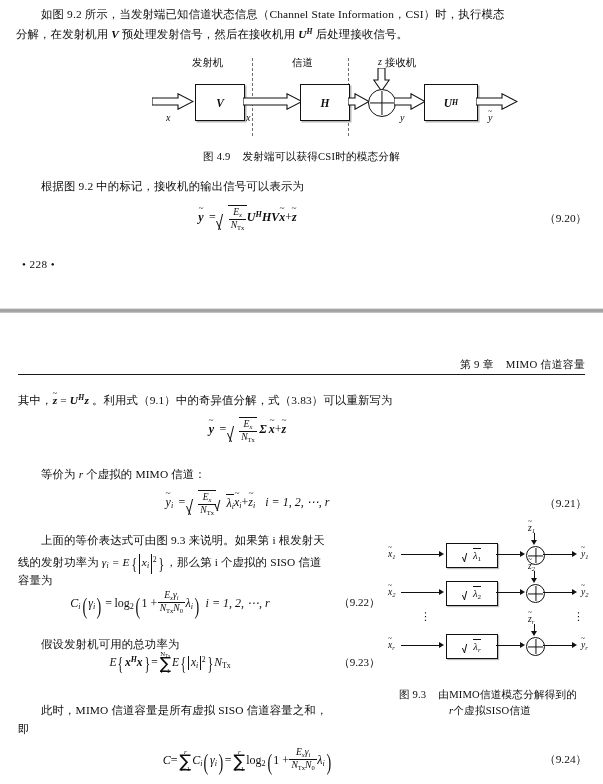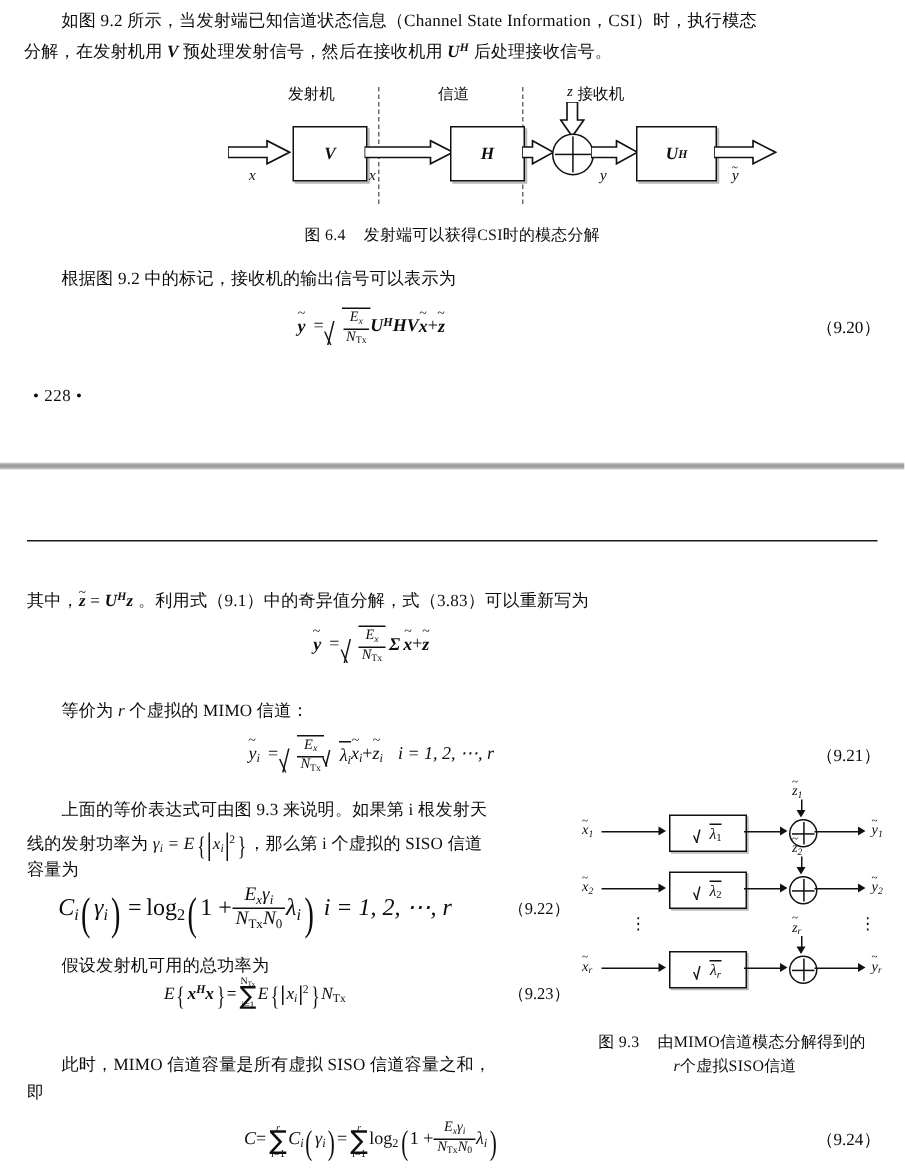--- a/index.html
+++ b/index.html
@@ -329,21 +329,21 @@
 
     <div class="barrow" style="left:476px;top:37px;">
       <svg width="42" height="17" viewBox="0 0 42 17">
         <path d="M0,5 L26,5 L26,0.8 L41,8.5 L26,16.2 L26,12 L0,12 Z" fill="#ffffff" stroke="#111111" stroke-width="1.1"></path>
       </svg>
     </div>
     <div class="sigLabel ovb" style="left:488px;top:56px;">y</div>
   </div>
 
   <div class="caption" style="position:absolute;left:0;top:150px;width:603px;">
-    <span>图 6.4</span><span class="cap-gap"></span><span>发射端可以获得CSI时的模态分解</span>
+    <span>图 4.9</span><span class="cap-gap"></span><span>发射端可以获得CSI时的模态分解</span>
   </div>
 
   <div class="para indent" style="position:absolute;left:18px;top:178px;width:568px;">根据图 9.2 中的标记，接收机的输出信号可以表示为</div>
 
   <div class="eq-row" style="top:200px;height:36px;">
     <div class="eq-body">
       <span class="bi ovb">y</span>
       <span> = </span><span class="rad"><span class="radbar"><span class="frac"><span class="num"><span class="it">E</span><span class="sub it">x</span></span><span class="den"><span class="it">N</span><span class="sub">Tx</span></span></span></span></span><span class="bi">U</span><span class="sup bi">H</span><span class="bi">HV</span><span class="bi ovb">x</span><span>+</span><span class="bi ovb">z</span>
     </div>
     <div class="eq-num">（9.20）</div>
@@ -351,20 +351,23 @@
 
   <div class="pagenum" style="left:22px;top:258px;">• 228 •</div>
 
 </div>
 
 <div class="page-break" style="top:308px;"></div>
 
 <div class="page">
 
   <div class="runhead-wrap" style="top:358px;">
+    <div class="runhead">
+      <span>第 9 章</span><span class="cap-gap"></span><span>MIMO 信道容量</span>
+    </div>
     <div class="runhead-rule"></div>
   </div>
 
   <div class="para" style="position:absolute;left:18px;top:389px;width:568px;">
     <span>其中，</span><span class="bi ovb">z</span><span> = </span><span class="bi">U</span><span class="sup bi">H</span><span class="bi">z</span><span> 。利用式（9.1）中的奇异值分解，式（3.83）可以重新写为</span>
   </div>
 
   <div class="eq-row" style="top:412px;height:36px;">
     <div class="eq-body">
       <span class="bi ovb">y</span>
@@ -385,21 +388,21 @@
     <div class="eq-num">（9.21）</div>
   </div>
 
   <div class="para indent" style="position:absolute;left:18px;top:532px;width:355px;">上面的等价表达式可由图 9.3 来说明。如果第 i 根发射天</div>
   <div class="para" style="position:absolute;left:18px;top:551px;width:360px;">
     <span>线的发射功率为 </span><span class="it">γ</span><span class="sub it">i</span><span class="it"> = E</span><span class="brc">{</span><span class="bar-abs"><span class="it">x</span><span class="sub it">i</span></span><span class="sup">2</span><span class="brc">}</span><span>，那么第 i 个虚拟的 SISO 信道</span>
   </div>
   <div class="para" style="position:absolute;left:18px;top:572px;width:355px;">容量为</div>
 
   <div style="position:absolute;left:18px;top:590px;width:362px;display:flex;align-items:center;">
-    <div style="flex:1 1 auto;text-align:center;font-size:16px;">
+    <div style="flex:1 1 auto;text-align:center;font-size:12px;">
       <span class="it">C</span><span class="sub it">i</span><span class="par">(</span><span class="it">γ</span><span class="sub it">i</span><span class="par">)</span><span> = </span><span>log</span><span class="sub">2</span><span class="par">(</span><span>1 +</span><span class="frac"><span class="num"><span class="it">E</span><span class="sub it">x</span><span class="it">γ</span><span class="sub it">i</span></span><span class="den"><span class="it">N</span><span class="sub">Tx</span><span class="it">N</span><span class="sub">0</span></span></span><span class="it">λ</span><span class="sub it">i</span><span class="par">)</span><span style="margin-left:5px;" class="it">i = 1, 2, ⋯, r</span>
     </div>
     <div style="flex:0 0 auto;width:58px;text-align:right;font-size:11px;">（9.22）</div>
   </div>
 
   <div class="para indent" style="position:absolute;left:18px;top:636px;width:355px;">假设发射机可用的总功率为</div>
 
   <div style="position:absolute;left:18px;top:655px;width:362px;display:flex;align-items:center;">
     <div style="flex:1 1 auto;text-align:center;font-size:11.5px;">
       <span class="it">E</span><span class="brc">{</span><span class="bi">x</span><span class="sup bi">H</span><span class="bi">x</span><span class="brc">}</span><span>=</span><span class="bigsum">∑<span class="lim top"><span>N</span><span class="sub">Tx</span></span><span class="lim bot">i=1</span></span><span class="it">E</span><span class="brc">{</span><span class="bar-abs"><span class="it">x</span><span class="sub it">i</span></span><span class="sup">2</span><span class="brc">}</span><span class="it">N</span><span class="sub">Tx</span>

